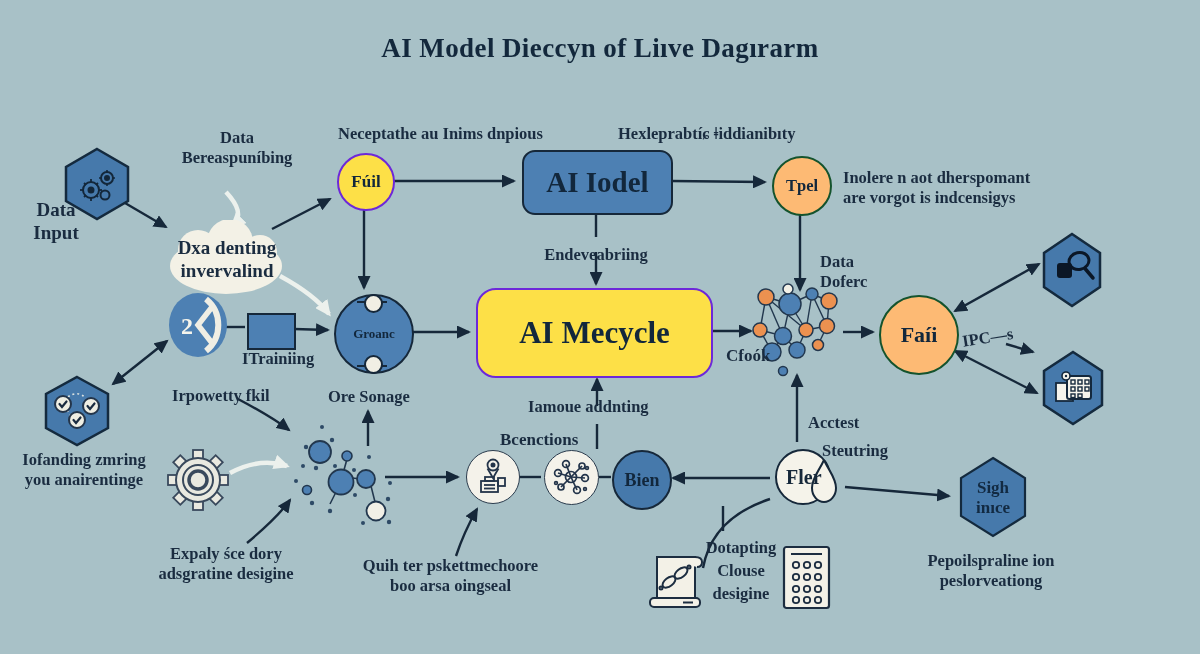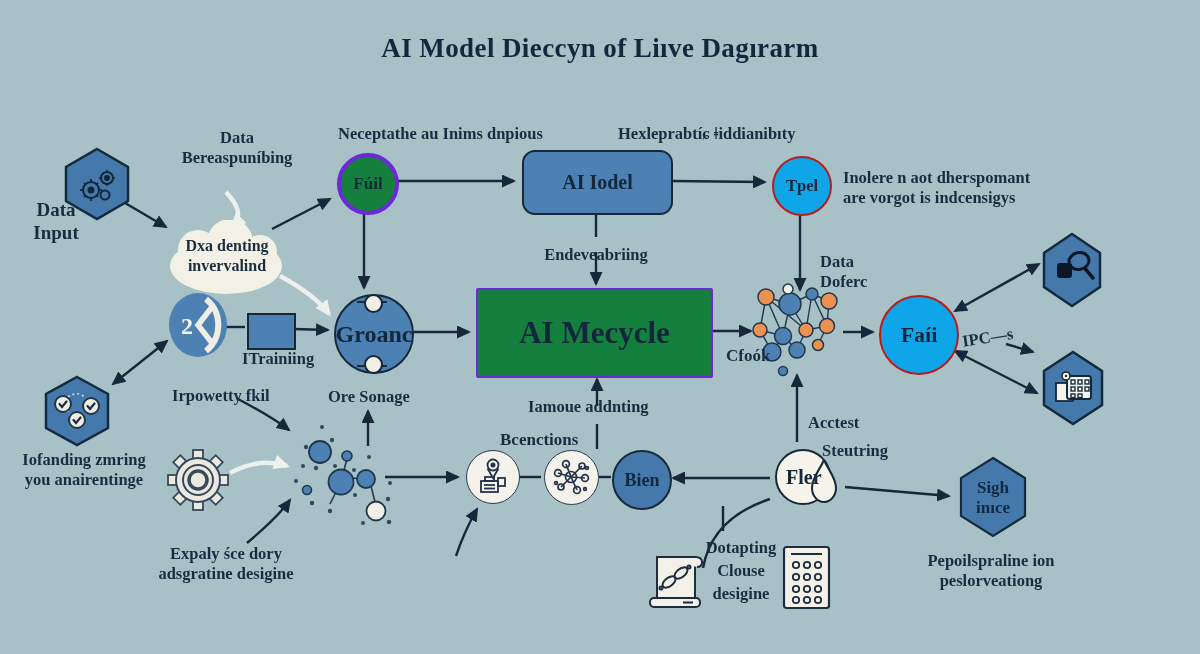--- a/index.html
+++ b/index.html
@@ -6,23 +6,23 @@
   .stage{position:relative;width:1200px;height:654px;background:#a8c1c7;overflow:hidden;
          font-family:"Liberation Serif","DejaVu Serif",serif;color:#1a2c40;}
   svg.overlay{position:absolute;left:0;top:0;z-index:1;}
   .lbl{position:absolute;z-index:3;font-weight:bold;color:#1a2c40;white-space:pre-line;
        line-height:1.22;font-size:16.5px;}
   .center{text-align:center;}
   .title{width:100%;text-align:center;font-size:27px;letter-spacing:.4px;color:#13283c;}
   .node{position:absolute;z-index:2;display:flex;align-items:center;justify-content:center;
         font-weight:bold;color:#12273c;}
   .circ{border-radius:50%;}
-  .ivory{background:#15803d;border:4px solid #6d28d9;}
+  .ivory{background:#fde047;border:2px solid #6d28d9;}
   .blue{background:#4d80b3;border:2.5px solid #16283a;}
-  .orange{background:#0ea5e9;border:2px solid #b91c1c;}
+  .orange{background:#fdba74;border:2px solid #14532d;}
   .box{border-radius:13px;}
   .hex{position:absolute;z-index:2;}
   .hexlbl{position:absolute;z-index:3;width:100%;text-align:center;font-weight:bold;
           color:#122a42;white-space:pre-line;}
   .port{position:absolute;width:15px;height:15px;border-radius:50%;
         background:#f1efe4;border:2.5px solid #16283a;left:28px;}
   .portline{position:absolute;width:30px;height:0;border-top:2.5px solid #16283a;left:21px;}
 </style>
 </head>
 <body>
@@ -167,20 +167,22 @@
   <div class="lbl center" style="left:515px;top:245px;width:162px;">Endeveabriing</div>
   <div class="lbl" style="left:820px;top:252px;width:80px;">Data
 Doferc</div>
   <div class="lbl" style="left:726px;top:346px;width:55px;font-size:17px;">Cfoók</div>
   <div class="lbl" style="left:962px;top:326px;width:75px;transform:rotate(-9deg);">IPC—s</div>
   <div class="lbl center" style="left:8px;top:450px;width:152px;">Iofanding zmring
 you anairentinge</div>
   <div class="lbl" style="left:172px;top:386px;width:125px;">Irpowetty fkil</div>
   <div class="lbl center" style="left:150px;top:544px;width:152px;">Expaly śce dory
 adsgratine desigine</div>
+  <div class="lbl center" style="left:338px;top:556px;width:225px;">Quih ter pskettmechoore
+boo arsa oingseal</div>
   <div class="lbl" style="left:500px;top:430px;width:95px;font-size:17px;">Bcenctions</div>
   <div class="lbl" style="left:528px;top:397px;width:135px;">Iamoue addnting</div>
   <div class="lbl" style="left:808px;top:413px;width:80px;">Acctest</div>
   <div class="lbl" style="left:822px;top:441px;width:90px;">Steutring</div>
   <div class="lbl center" style="left:696px;top:536px;width:90px;line-height:1.4;">Dotapting
 Clouse
 desigine</div>
   <div class="lbl center" style="left:905px;top:551px;width:172px;">Pepoilspraline ion
 peslorveationg</div>
 
@@ -214,55 +216,55 @@
   </div>
 
   <div class="hex" style="left:166px;top:220px;">
     <svg width="120" height="76">
       <ellipse cx="60" cy="46" rx="56" ry="28" fill="#f3f1e6"></ellipse>
       <circle cx="32" cy="30" r="20" fill="#f3f1e6"></circle>
       <circle cx="64" cy="22" r="23" fill="#f3f1e6"></circle>
       <circle cx="94" cy="32" r="17" fill="#f3f1e6"></circle>
     </svg>
   </div>
-  <div class="lbl center" style="left:172px;top:236px;width:110px;font-size:16px;z-index:3;">Dxa denting
+  <div class="lbl center" style="left:172px;top:236px;width:110px;font-size:19px;z-index:3;">Dxa denting
 invervalind</div>
 
   <div class="node circ ivory" style="left:337px;top:153px;width:54px;height:54px;font-size:17px;">
     <span>Fúil</span>
   </div>
 
-  <div class="node box blue" style="left:522px;top:150px;width:147px;height:61px;font-size:20px;">
+  <div class="node box blue" style="left:522px;top:150px;width:147px;height:61px;font-size:29px;">
     <span>AI Iodel</span>
   </div>
 
   <div class="node circ orange" style="left:772px;top:156px;width:56px;height:56px;font-size:16.5px;">
     <span>Tpel</span>
   </div>
 
   <div class="hex" style="left:168px;top:292px;">
     <svg width="60" height="66">
       <ellipse cx="30" cy="33" rx="29" ry="32" fill="#4d80b3"></ellipse>
       <path d="M38,7 A32,33 0 0 1 38,59" stroke="#f0eee4" stroke-width="6" fill="none"></path>
       <path d="M44,15 L30,33 L44,51" stroke="#f0eee4" stroke-width="5.5" fill="none"></path>
       <text x="13" y="42" font-size="24" font-weight="bold" fill="#f5f4ec" font-family="Liberation Serif, DejaVu Serif, serif">2</text>
     </svg>
   </div>
 
   <div class="node blue" style="left:247px;top:313px;width:45px;height:33px;"></div>
 
-  <div class="node circ blue" style="left:334px;top:294px;width:76px;height:76px;font-size:24px;">
+  <div class="node circ blue" style="left:334px;top:294px;width:76px;height:76px;font-size:13px;">
     <div class="portline" style="top:5px;"></div>
     <div class="port" style="top:-2px;"></div>
     <span>Groanc</span>
     <div class="portline" style="bottom:5px;"></div>
     <div class="port" style="bottom:-2px;"></div>
   </div>
 
-  <div class="node box ivory" style="left:476px;top:288px;width:233px;height:86px;border-radius:2px;border-width:2.5px;font-size:31px;">
+  <div class="node box ivory" style="left:476px;top:288px;width:233px;height:86px;border-radius:20px;border-width:2.5px;font-size:31px;">
     <span>AI Mecycle</span>
   </div>
 
   <div class="node circ orange" style="left:879px;top:295px;width:76px;height:76px;font-size:22px;">
     <span>Faíi</span>
   </div>
 
   <div class="hex" style="left:1040px;top:232px;">
     <svg width="64" height="76">
       <polygon points="32,2 60,21 60,55 32,74 4,55 4,21" fill="#4679ab" stroke="#142a3e" stroke-width="2.5"></polygon>

